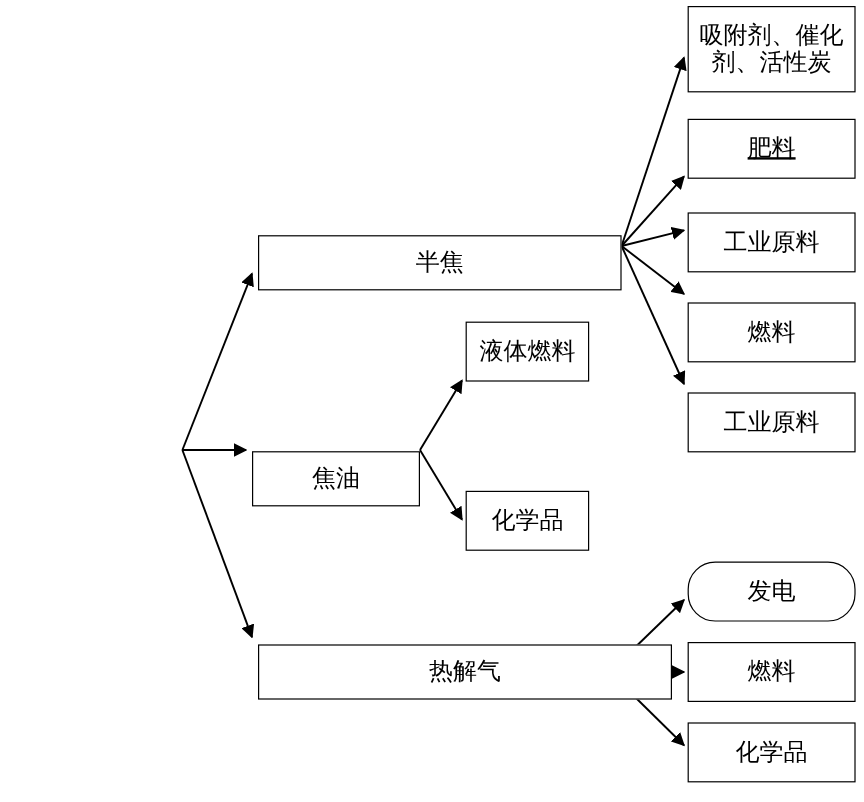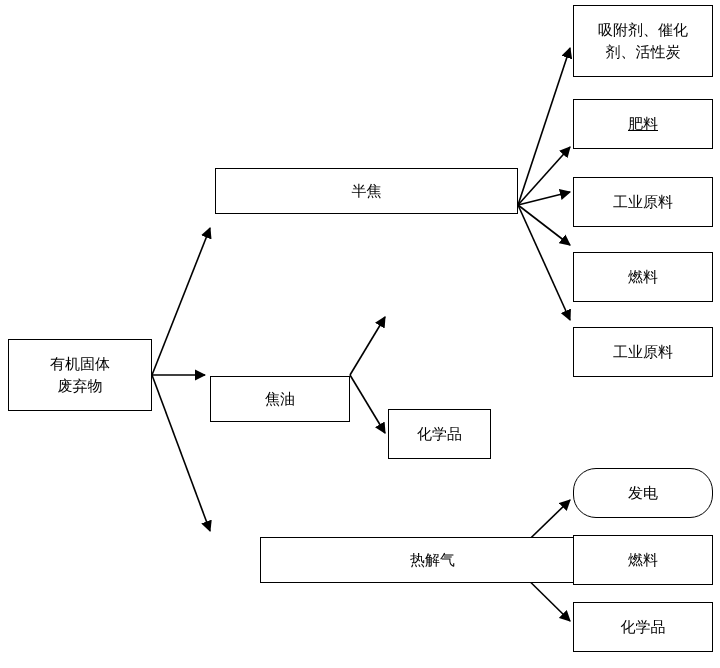--- a/index.html
+++ b/index.html
@@ -18,21 +18,21 @@
   .node {
     position: absolute;
     box-sizing: border-box;
     border: 1px solid #000000;
     background: #ffffff;
     color: #000000;
     display: flex;
     align-items: center;
     justify-content: center;
     text-align: center;
-    font-size: 15px;
+    font-size: 20px;
     line-height: 22px;
     z-index: 2;
   }
   .node span {
     display: block;
     padding: 0 4px;
     white-space: pre-line;
   }
   svg.edges {
     position: absolute;
@@ -69,34 +69,30 @@
     <path d="M 518 205 L 570 320" stroke="#000000" stroke-width="1.6" fill="none" marker-end="url(#arrow)"></path>
 
     <path d="M 350 375 L 385 317" stroke="#000000" stroke-width="1.6" fill="none" marker-end="url(#arrow)"></path>
     <path d="M 350 375 L 385 433" stroke="#000000" stroke-width="1.6" fill="none" marker-end="url(#arrow)"></path>
 
     <path d="M 508 560 L 570 500" stroke="#000000" stroke-width="1.6" fill="none" marker-end="url(#arrow)"></path>
     <path d="M 508 560 L 570 560" stroke="#000000" stroke-width="1.6" fill="none" marker-end="url(#arrow)"></path>
     <path d="M 508 560 L 570 621" stroke="#000000" stroke-width="1.6" fill="none" marker-end="url(#arrow)"></path>
   </svg>
 
-  <div class="node" style="left:8px; top:339px; width:144px; height:72px;">
-    <span>有机固体
-废弃物</span>
-  </div>
 
-  <div class="node" style="left:215px; top:168px; width:303px; height:46px;">
+  <div class="node" style="left:215px; top:196px; width:303px; height:46px;">
     <span>半焦</span>
   </div>
 
   <div class="node" style="left:210px; top:352px; width:140px; height:46px;margin-top:24px;">
     <span>焦油</span>
   </div>
 
-  <div class="node" style="left:215px; top:537px; width:345px; height:46px;margin-left:45px;">
+  <div class="node" style="left:215px; top:537px; width:345px; height:46px;">
     <span>热解气</span>
   </div>
 
   <div class="node" style="left:573px; top:5px; width:140px; height:72px;">
     <span>吸附剂、催化
 剂、活性炭</span>
   </div>
 
   <div class="node" style="left:573px; top:99px; width:140px; height:50px;text-decoration:underline;">
     <span>肥料</span>
@@ -107,20 +103,23 @@
   </div>
 
   <div class="node" style="left:573px; top:252px; width:140px; height:50px;">
     <span>燃料</span>
   </div>
 
   <div class="node" style="left:573px; top:327px; width:140px; height:50px;">
     <span>工业原料</span>
   </div>
 
+  <div class="node" style="left:388px; top:268px; width:103px; height:50px;">
+    <span>液体燃料</span>
+  </div>
 
   <div class="node" style="left:388px; top:409px; width:103px; height:50px;">
     <span>化学品</span>
   </div>
 
   <div class="node" style="left:573px; top:468px; width:140px; height:50px;border-radius:23px;">
     <span>发电</span>
   </div>
 
   <div class="node" style="left:573px; top:535px; width:140px; height:50px;">

